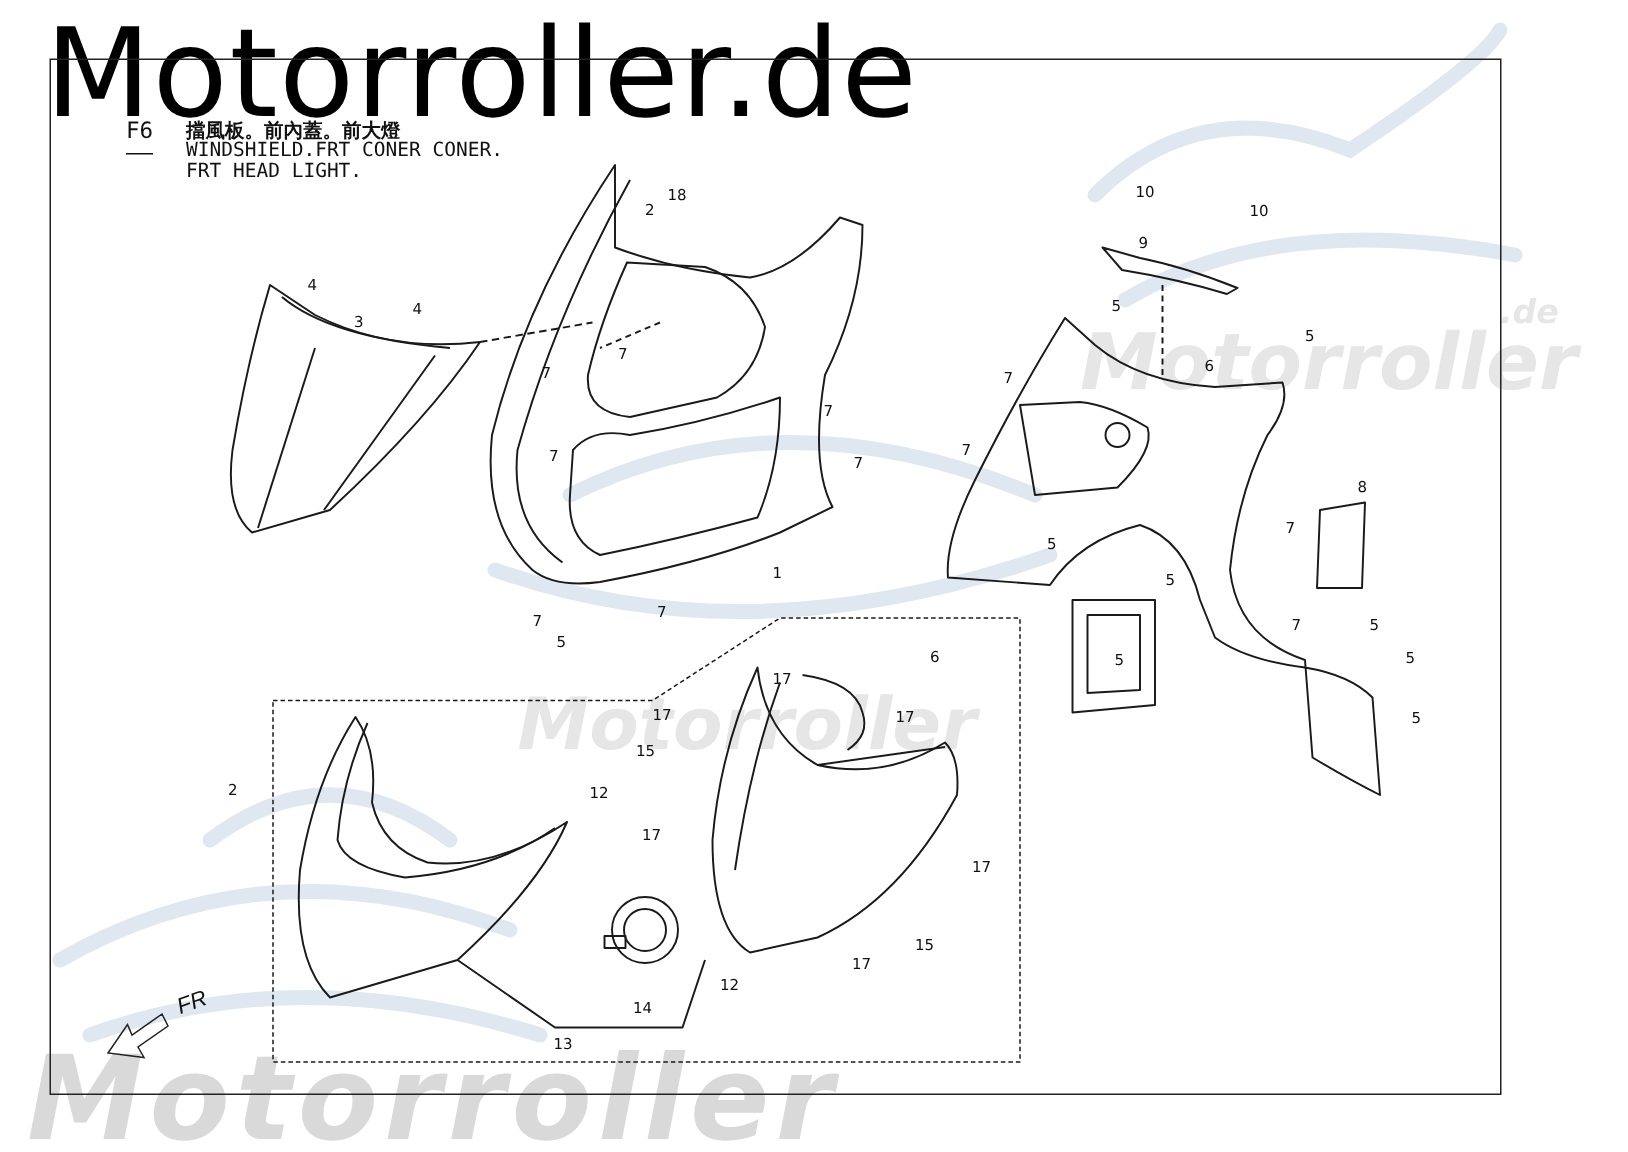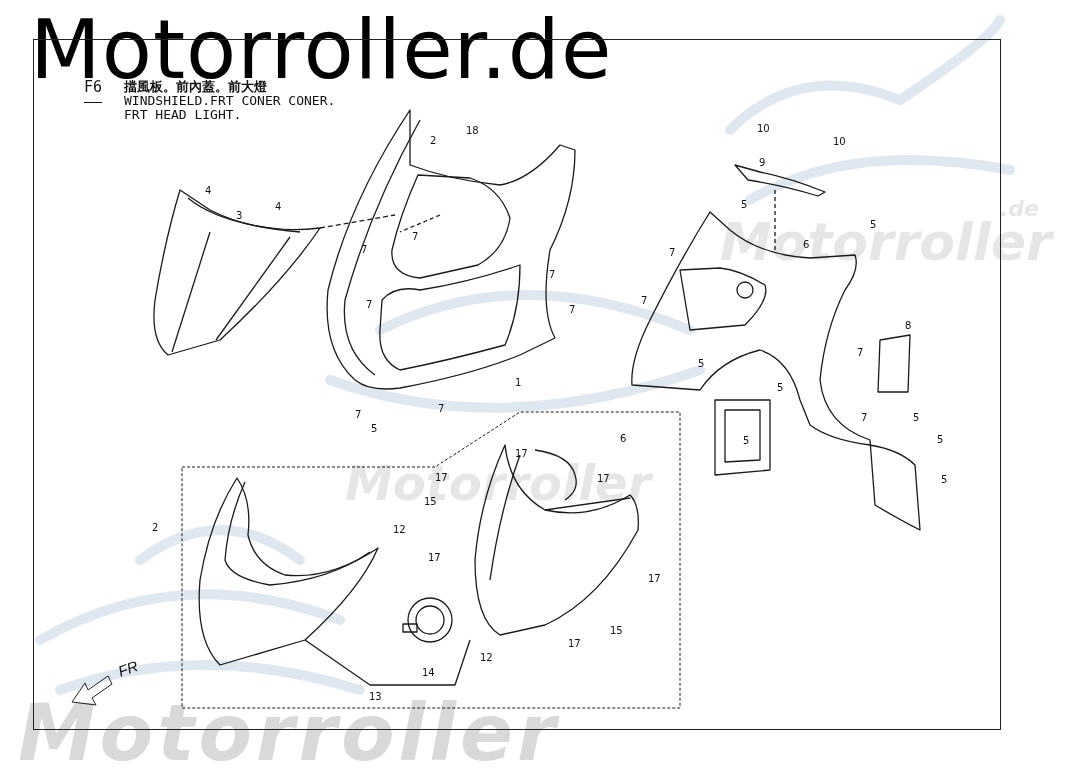--- a/index.html
+++ b/index.html
@@ -103,21 +103,21 @@
   </g>
 
   <path d="M72 702 L85 683 L88 690 L108 676 L112 684 L92 698 L96 705 Z" fill="none" stroke="#222" stroke-width="1"></path>
 </svg>
 
 <div class="fr">FR</div>
 
 <div id="callouts">
     <div class="lbl" style="left: 515px; top: 378px;">1</div>
     <div class="lbl" style="left: 430px; top: 136px;">2</div>
-    <div class="lbl" style="left: 466px; top: 126px;">18</div>
+    <div class="lbl" style="left: 445px; top: 126px;">18</div>
     <div class="lbl" style="left: 236px; top: 211px;">3</div>
     <div class="lbl" style="left: 205px; top: 186px;">4</div>
     <div class="lbl" style="left: 275px; top: 202px;">4</div>
     <div class="lbl" style="left: 371px; top: 424px;">5</div>
     <div class="lbl" style="left: 355px; top: 410px;">7</div>
     <div class="lbl" style="left: 438px; top: 404px;">7</div>
     <div class="lbl" style="left: 361px; top: 245px;">7</div>
     <div class="lbl" style="left: 366px; top: 300px;">7</div>
     <div class="lbl" style="left: 412px; top: 232px;">7</div>
     <div class="lbl" style="left: 549px; top: 270px;">7</div>

